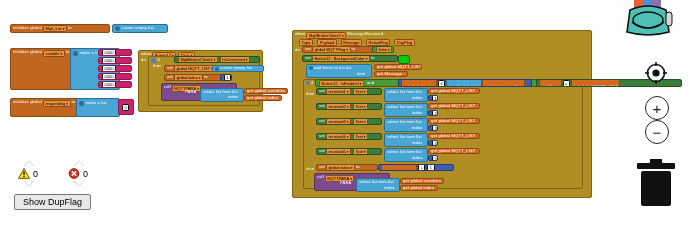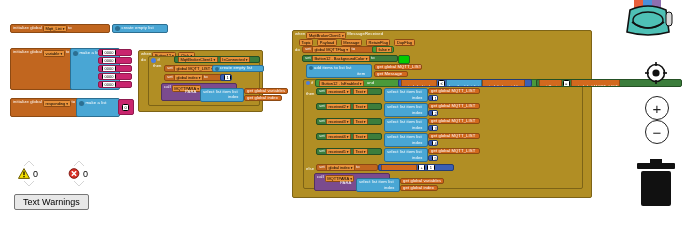--- a/index.html
+++ b/index.html
@@ -400,16 +400,16 @@
         <circle cx="6" cy="6" r="5.3" fill="#d93025" stroke="#7a140d" stroke-width="1"></circle>
         <line x1="3.6" y1="3.6" x2="8.4" y2="8.4" stroke="#fff" stroke-width="1.6"></line>
         <line x1="8.4" y1="3.6" x2="3.6" y2="8.4" stroke="#fff" stroke-width="1.6"></line>
       </svg>
       <span style="font-size:9px;color:#000;">0</span>
     </div>
     <div class="tri tri-dn" style="position:absolute;left:6px;top:20px;"></div>
   </div>
 
   <div class="wbtn" style="position:absolute;left:14px;top:194px;">
-    <span>Text Warnings</span>
+    <span>Show DupFlag</span>
   </div>
 
 </div>
 
 </body></html>

